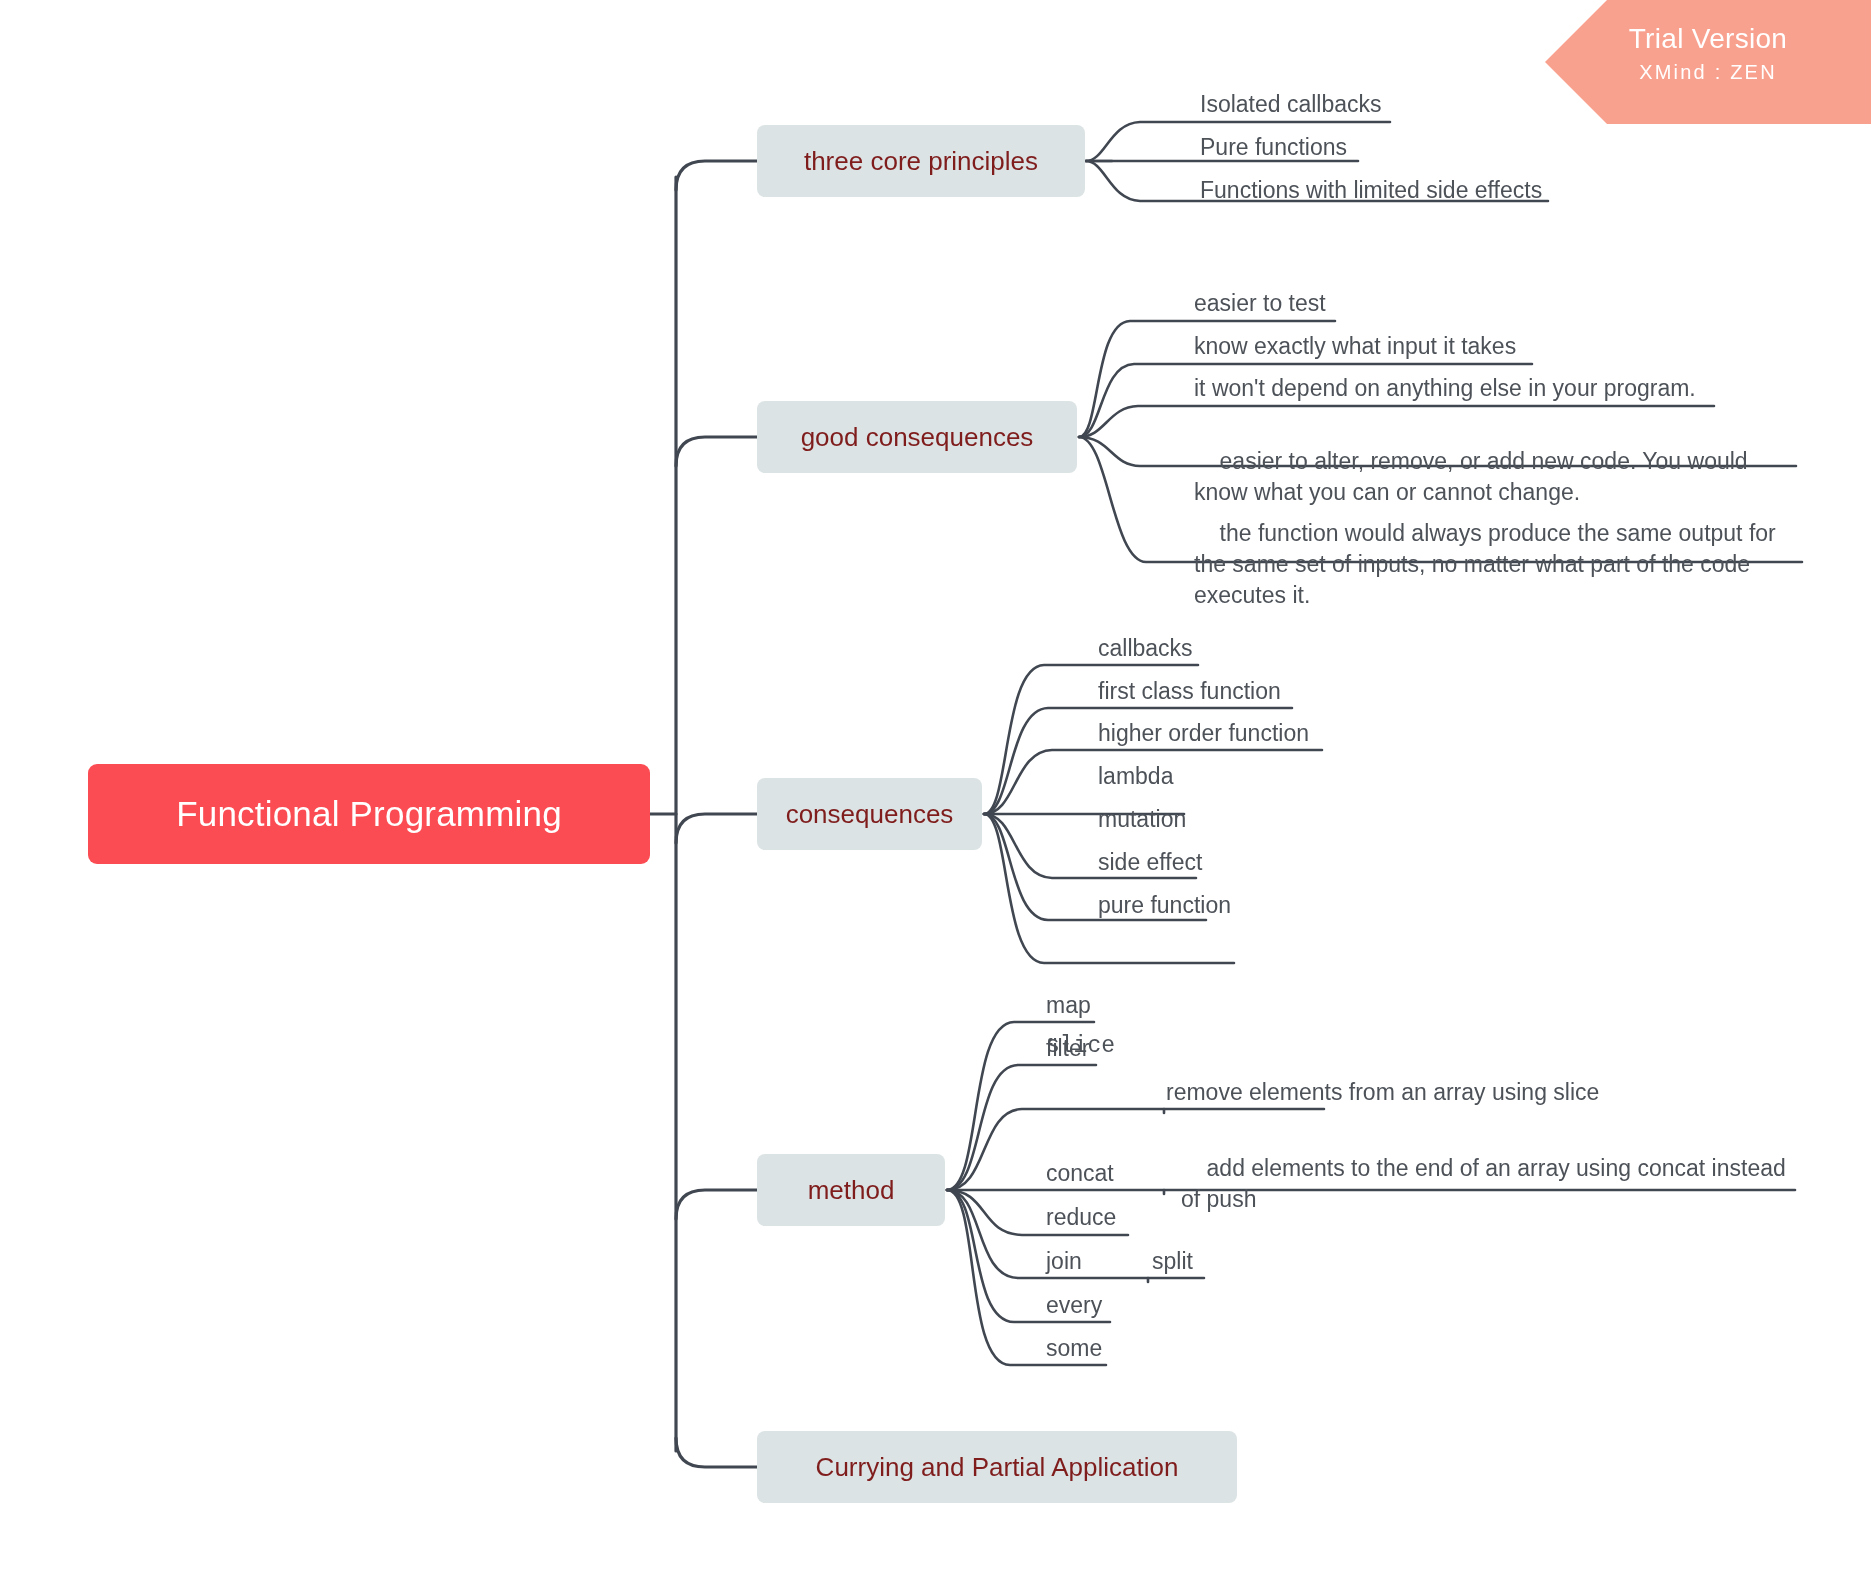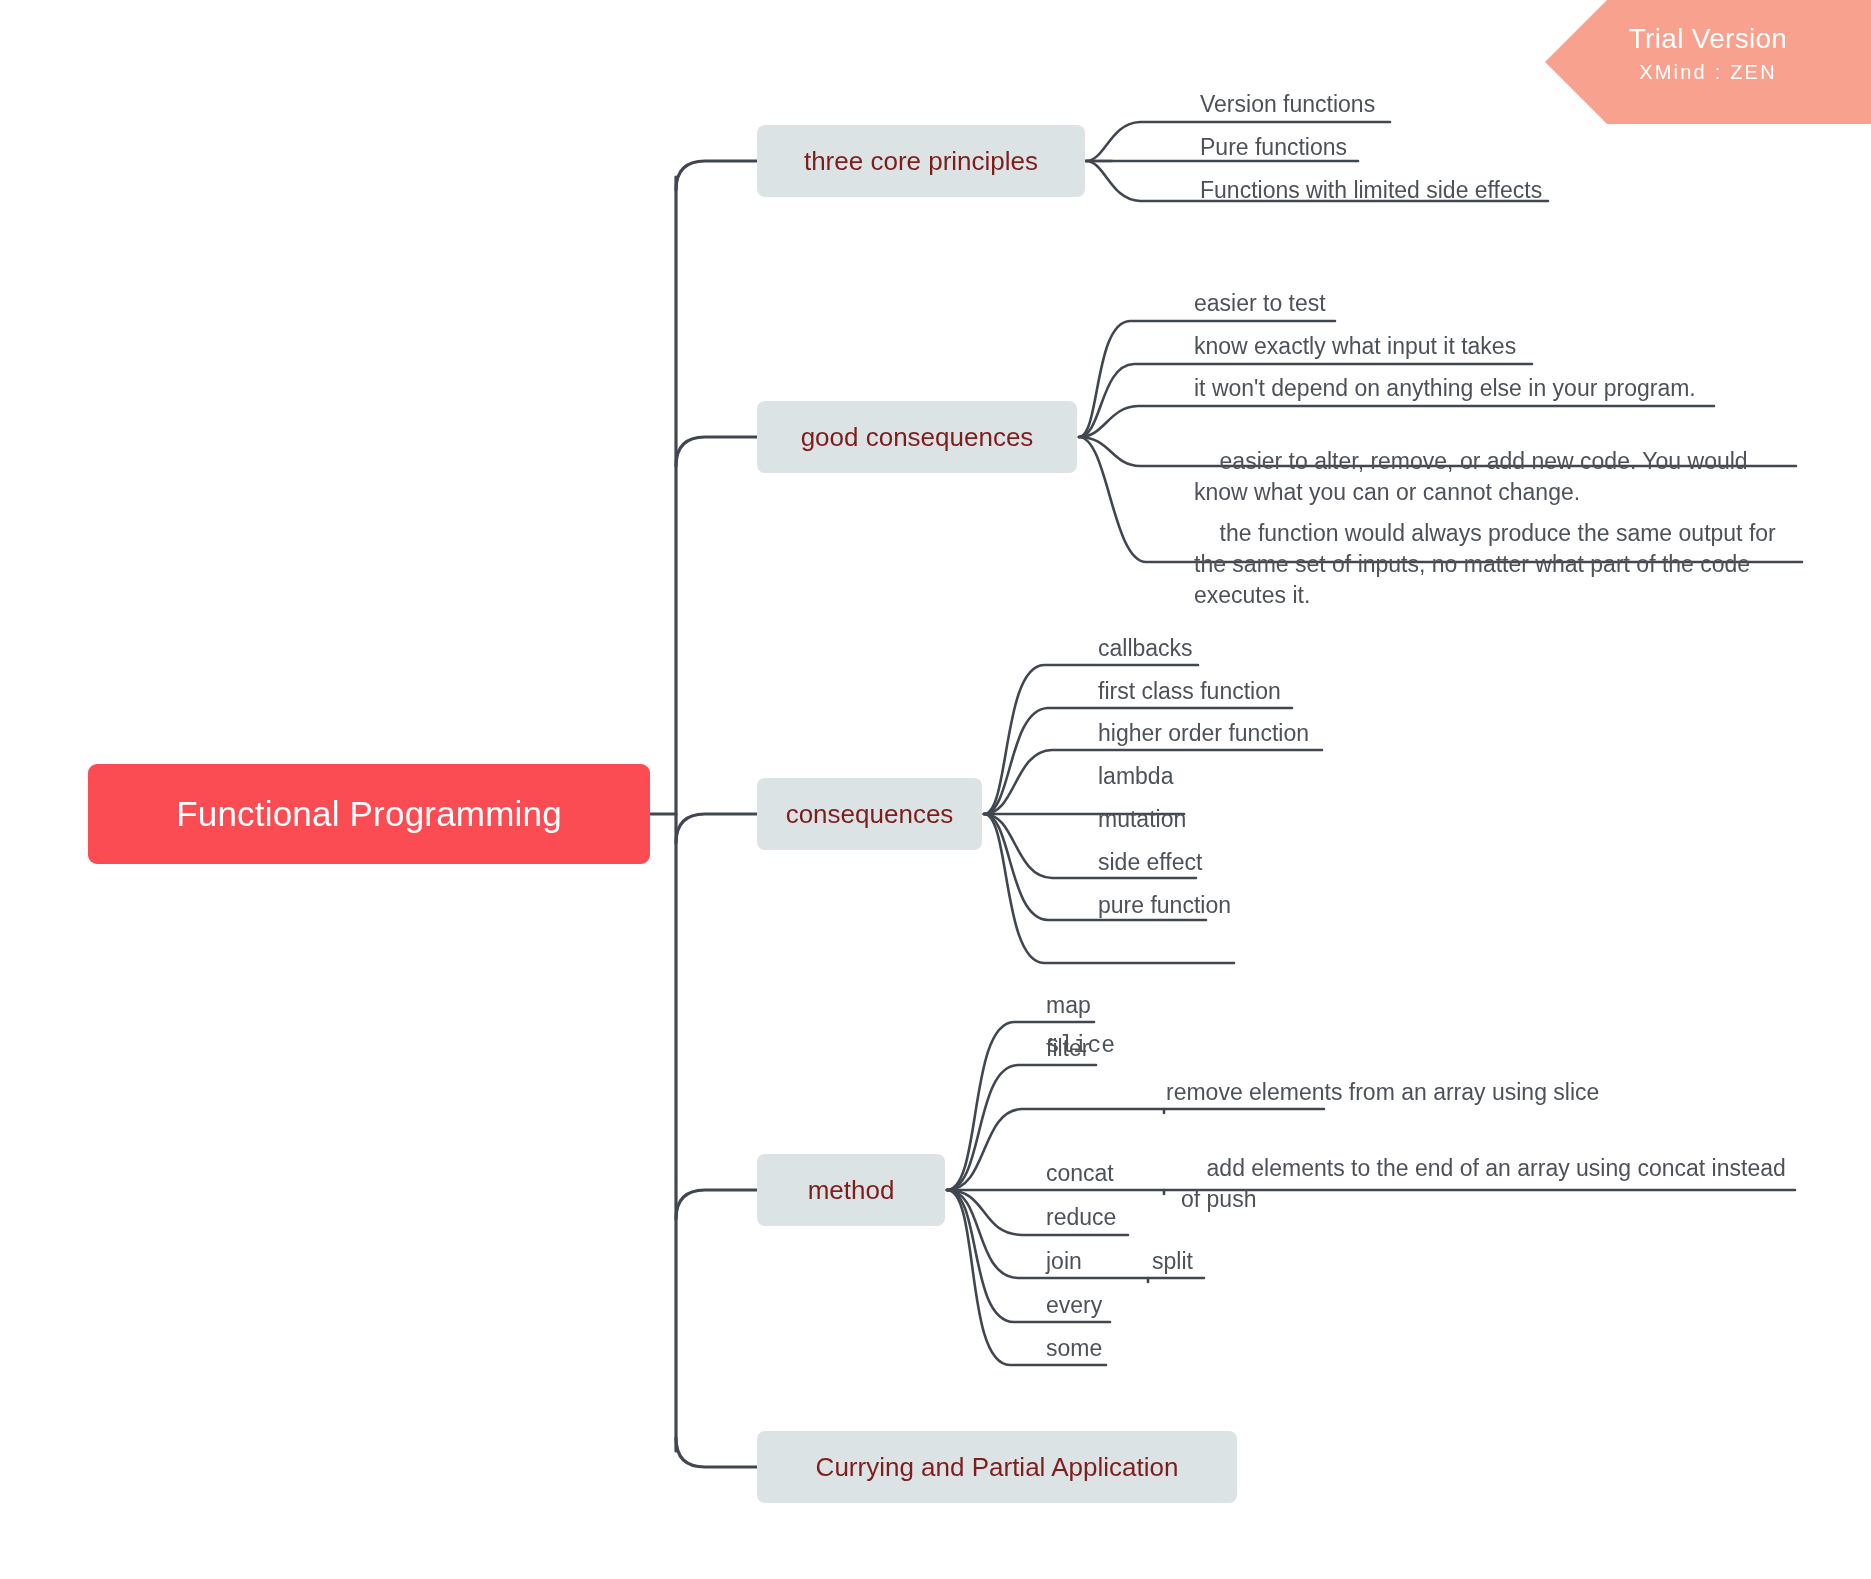--- a/index.html
+++ b/index.html
@@ -176,21 +176,21 @@
 
   <div class="branch-node" style="left:757px; top:1154px; width:188px; height:72px;">
     <span>method</span>
   </div>
 
   <div class="branch-node" style="left:757px; top:1431px; width:480px; height:72px;">
     <span>Currying and Partial Application</span>
   </div>
 
   <div class="leaf nowrap" style="left:1200px; top:89px;">
-    <span>Version functions</span>
+    <span>Isolated callbacks</span>
   </div>
   <div class="leaf nowrap" style="left:1200px; top:132px;">
     <span>Pure functions</span>
   </div>
   <div class="leaf nowrap" style="left:1200px; top:175px;">
     <span>Functions with limited side effects</span>
   </div>
 
   <div class="leaf nowrap" style="left:1194px; top:288px;">
     <span>easier to test</span>

